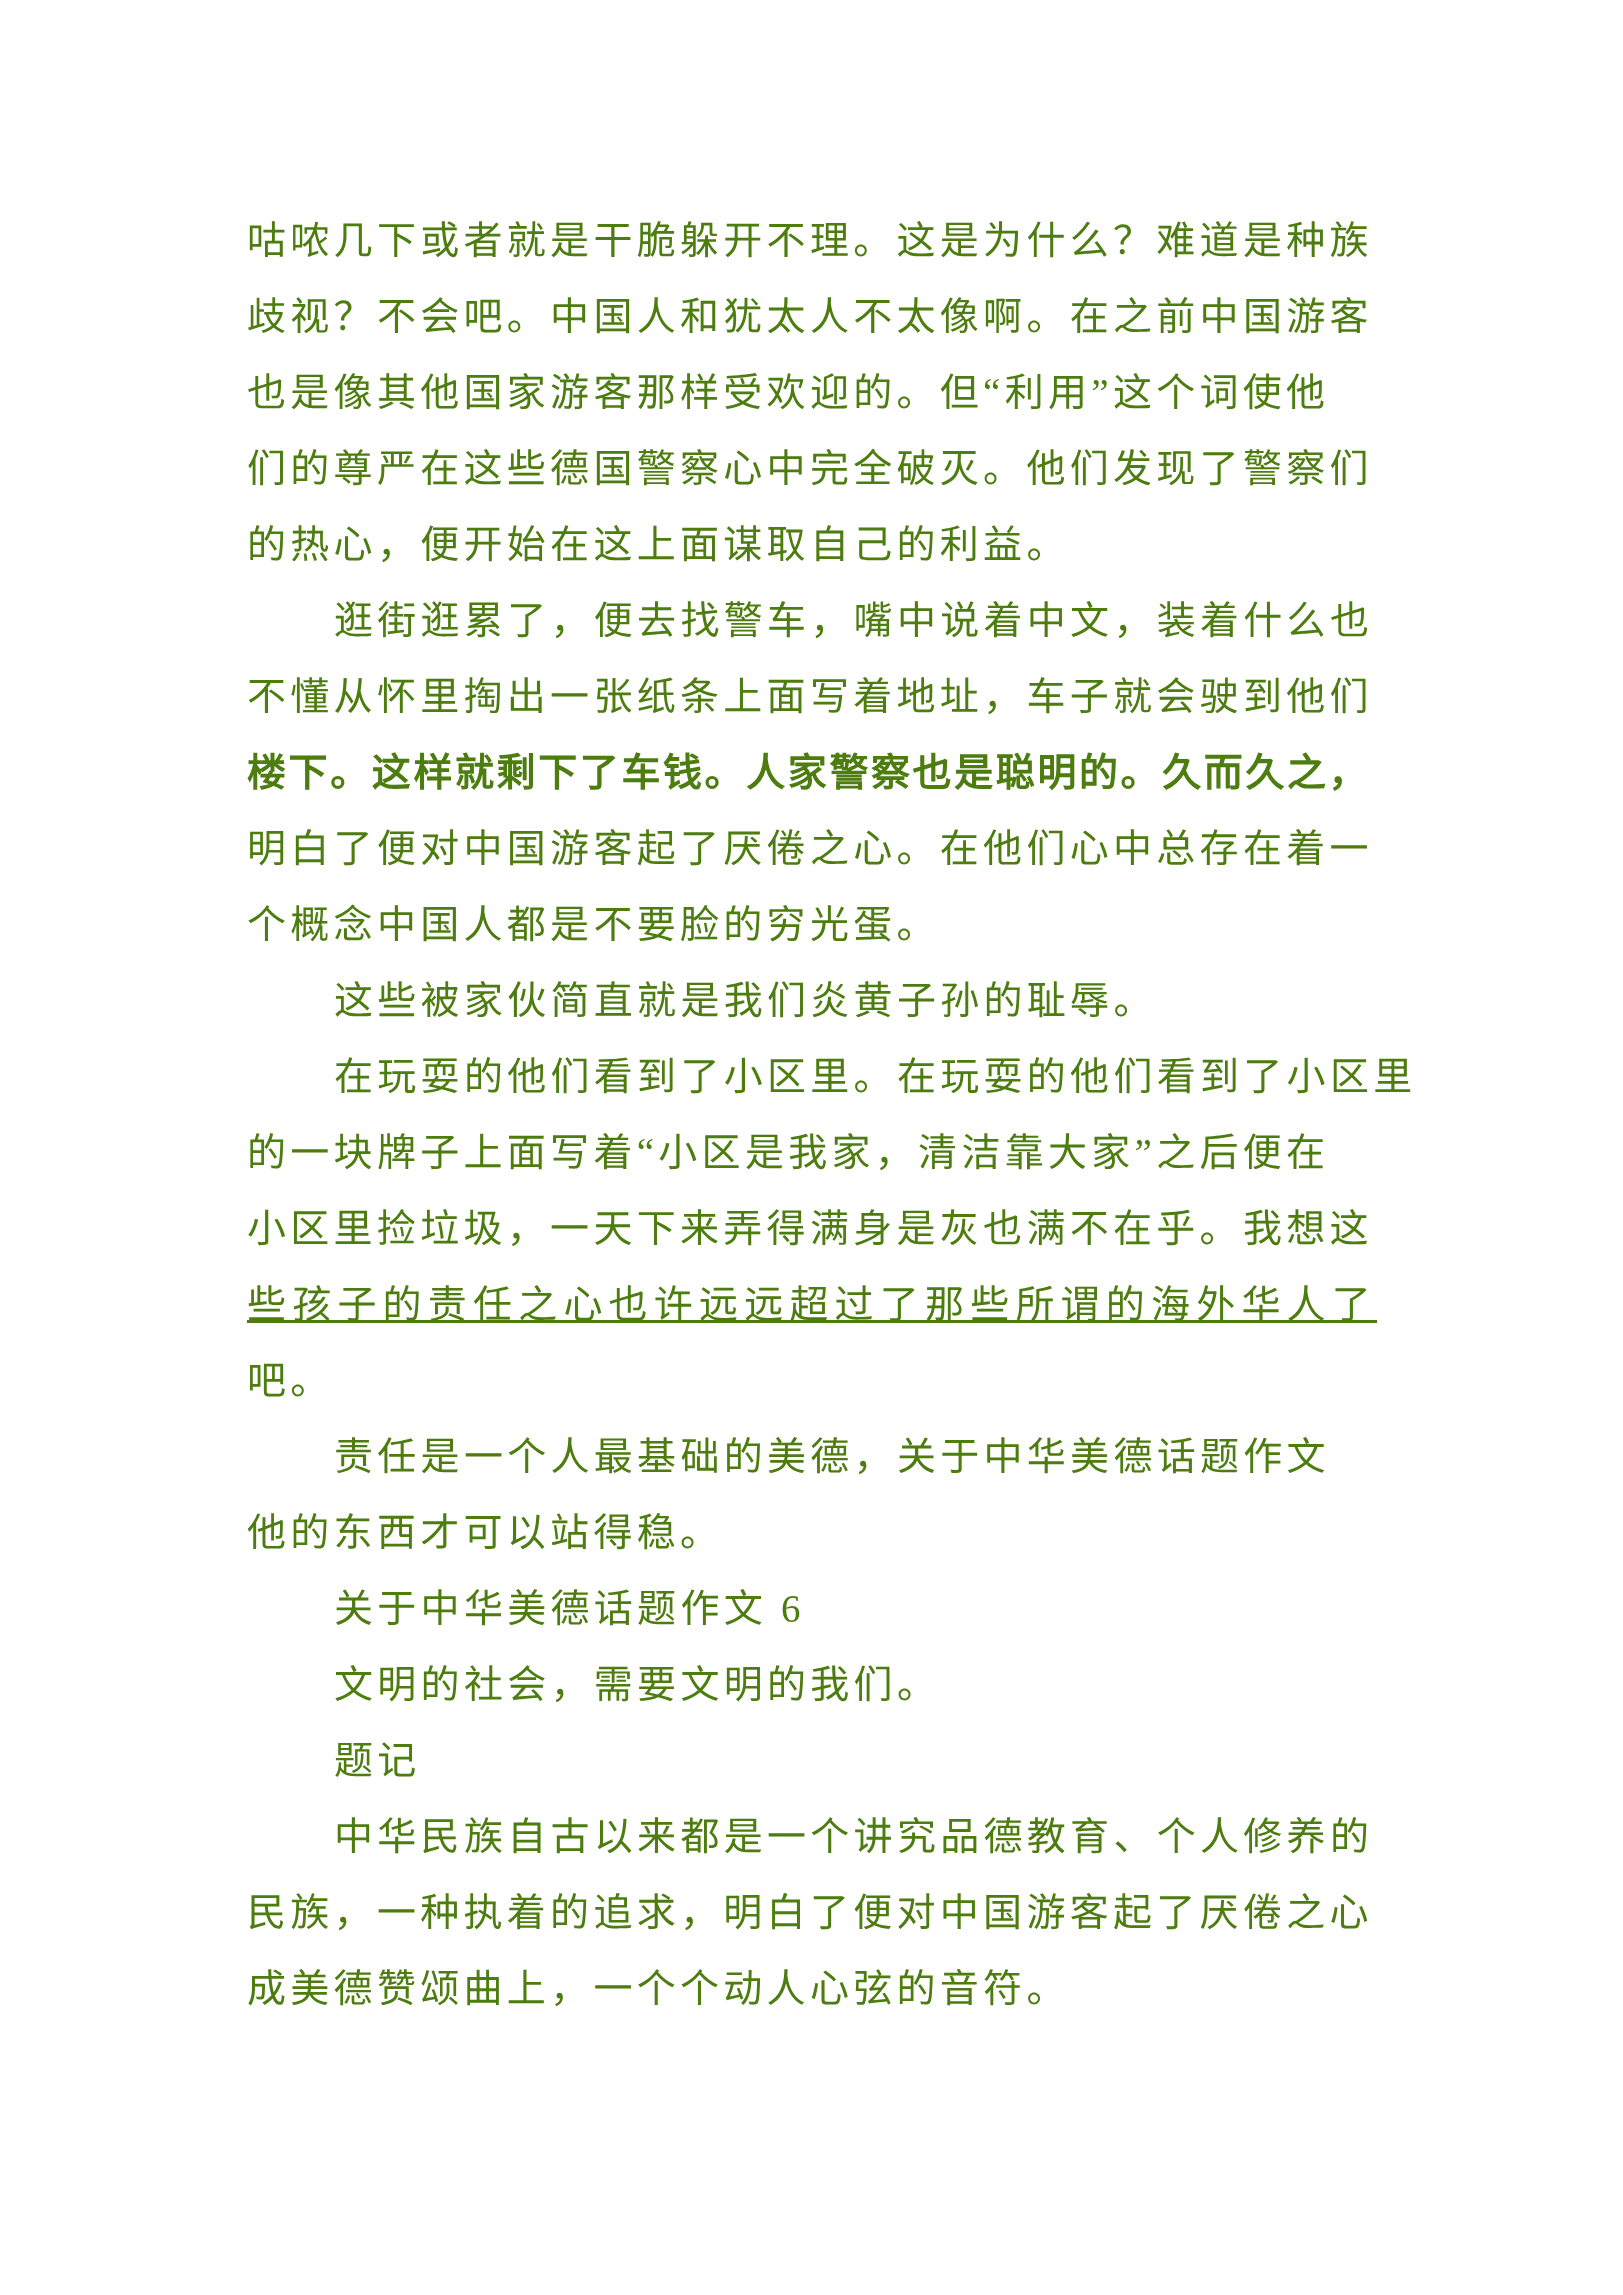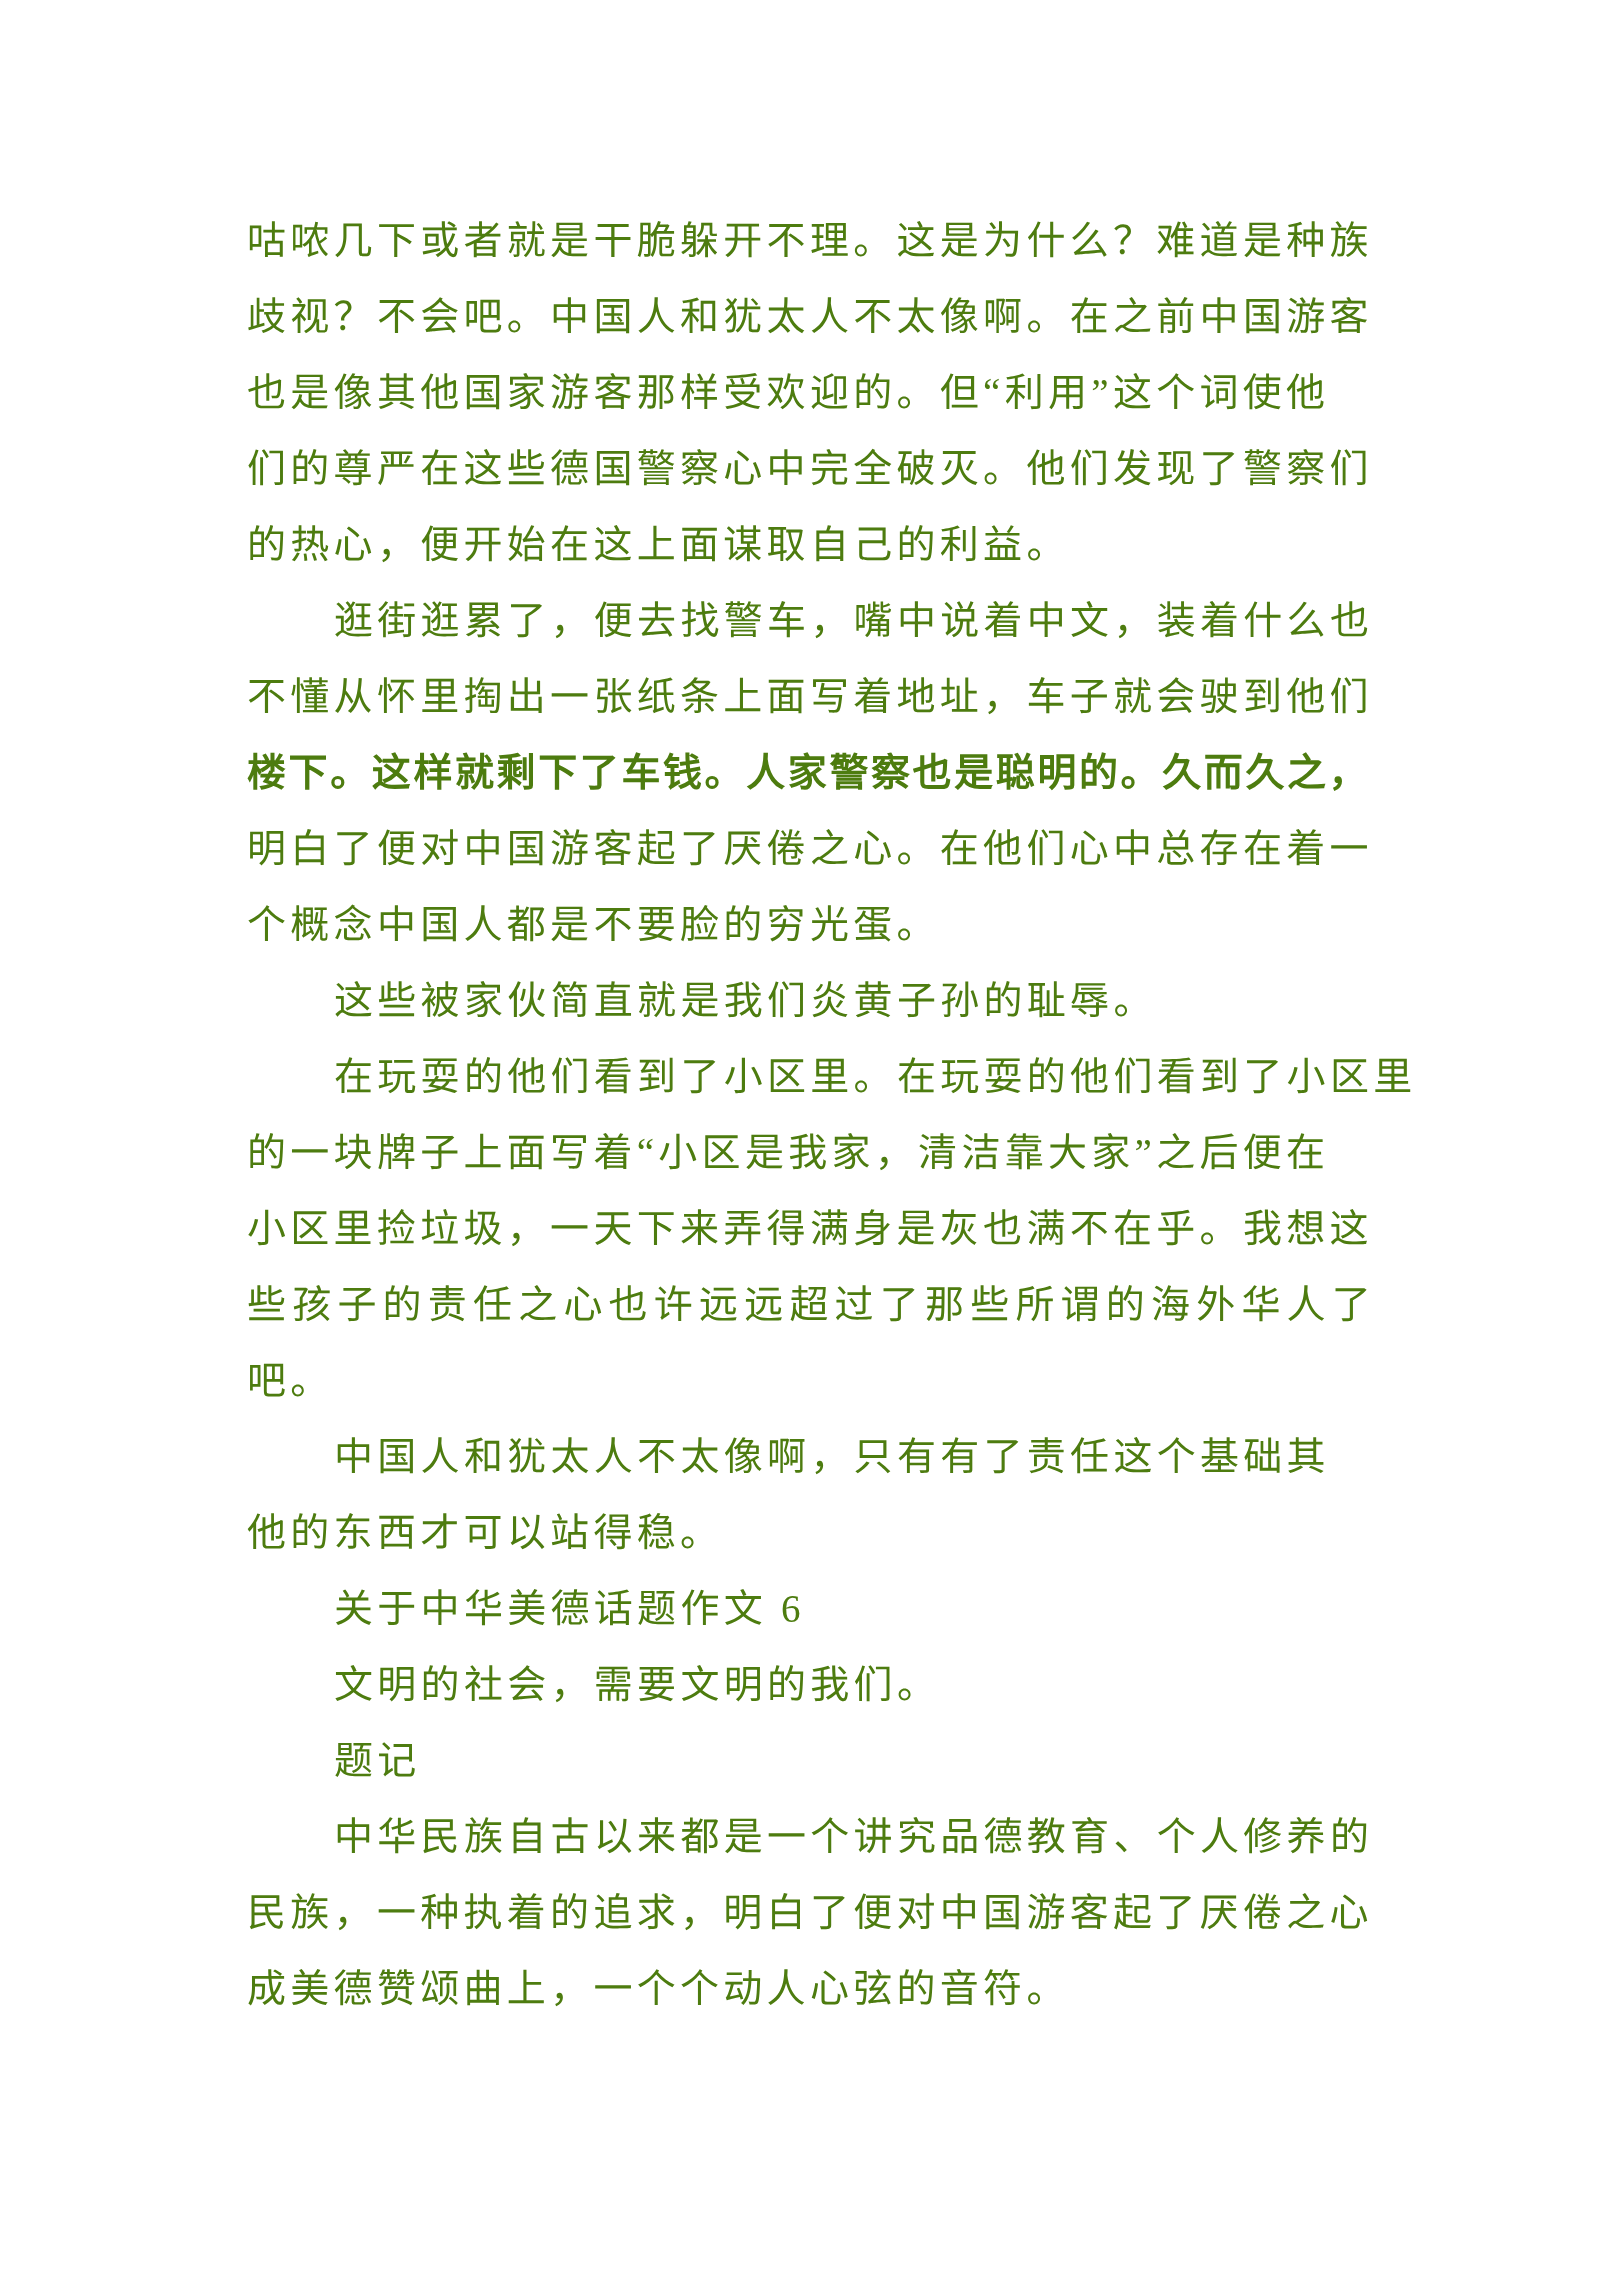--- a/index.html
+++ b/index.html
@@ -34,20 +34,21 @@
     padding-left: 87px;
   }
   
   .line.squeeze {
     letter-spacing: 2.6px;
     font-weight: bold;
   }
   
   .line.stretch {
     letter-spacing: 6.2px;
+    text-decoration: underline;
   }
 </style>
 </head>
 <body>
 
 <div class="page">
   <div class="text-body" style="color: #4d7c0f;">
       <div class="line">咕哝几下或者就是干脆躲开不理。这是为什么？难道是种族</div>
       <div class="line">歧视？不会吧。中国人和犹太人不太像啊。在之前中国游客</div>
       <div class="line">也是像其他国家游客那样受欢迎的。但“利用”这个词使他</div>
@@ -57,21 +58,21 @@
       <div class="line">不懂从怀里掏出一张纸条上面写着地址，车子就会驶到他们</div>
       <div class="line squeeze">楼下。这样就剩下了车钱。人家警察也是聪明的。久而久之，</div>
       <div class="line">明白了便对中国游客起了厌倦之心。在他们心中总存在着一</div>
       <div class="line">个概念中国人都是不要脸的穷光蛋。</div>
       <div class="line indent">这些被家伙简直就是我们炎黄子孙的耻辱。</div>
       <div class="line indent">在玩耍的他们看到了小区里。在玩耍的他们看到了小区里</div>
       <div class="line">的一块牌子上面写着“小区是我家，清洁靠大家”之后便在</div>
       <div class="line">小区里捡垃圾，一天下来弄得满身是灰也满不在乎。我想这</div>
       <div class="line stretch">些孩子的责任之心也许远远超过了那些所谓的海外华人了</div>
       <div class="line">吧。</div>
-      <div class="line indent">中国人和犹太人不太像啊，只有有了责任这个基础其</div>
+      <div class="line indent">责任是一个人最基础的美德，关于中华美德话题作文</div>
       <div class="line">他的东西才可以站得稳。</div>
       <div class="line indent">关于中华美德话题作文 6</div>
       <div class="line indent">文明的社会，需要文明的我们。</div>
       <div class="line indent">题记</div>
       <div class="line indent">中华民族自古以来都是一个讲究品德教育、个人修养的</div>
       <div class="line">民族，一种执着的追求，明白了便对中国游客起了厌倦之心</div>
       <div class="line">成美德赞颂曲上，一个个动人心弦的音符。</div>
     </div>
 </div>
 

